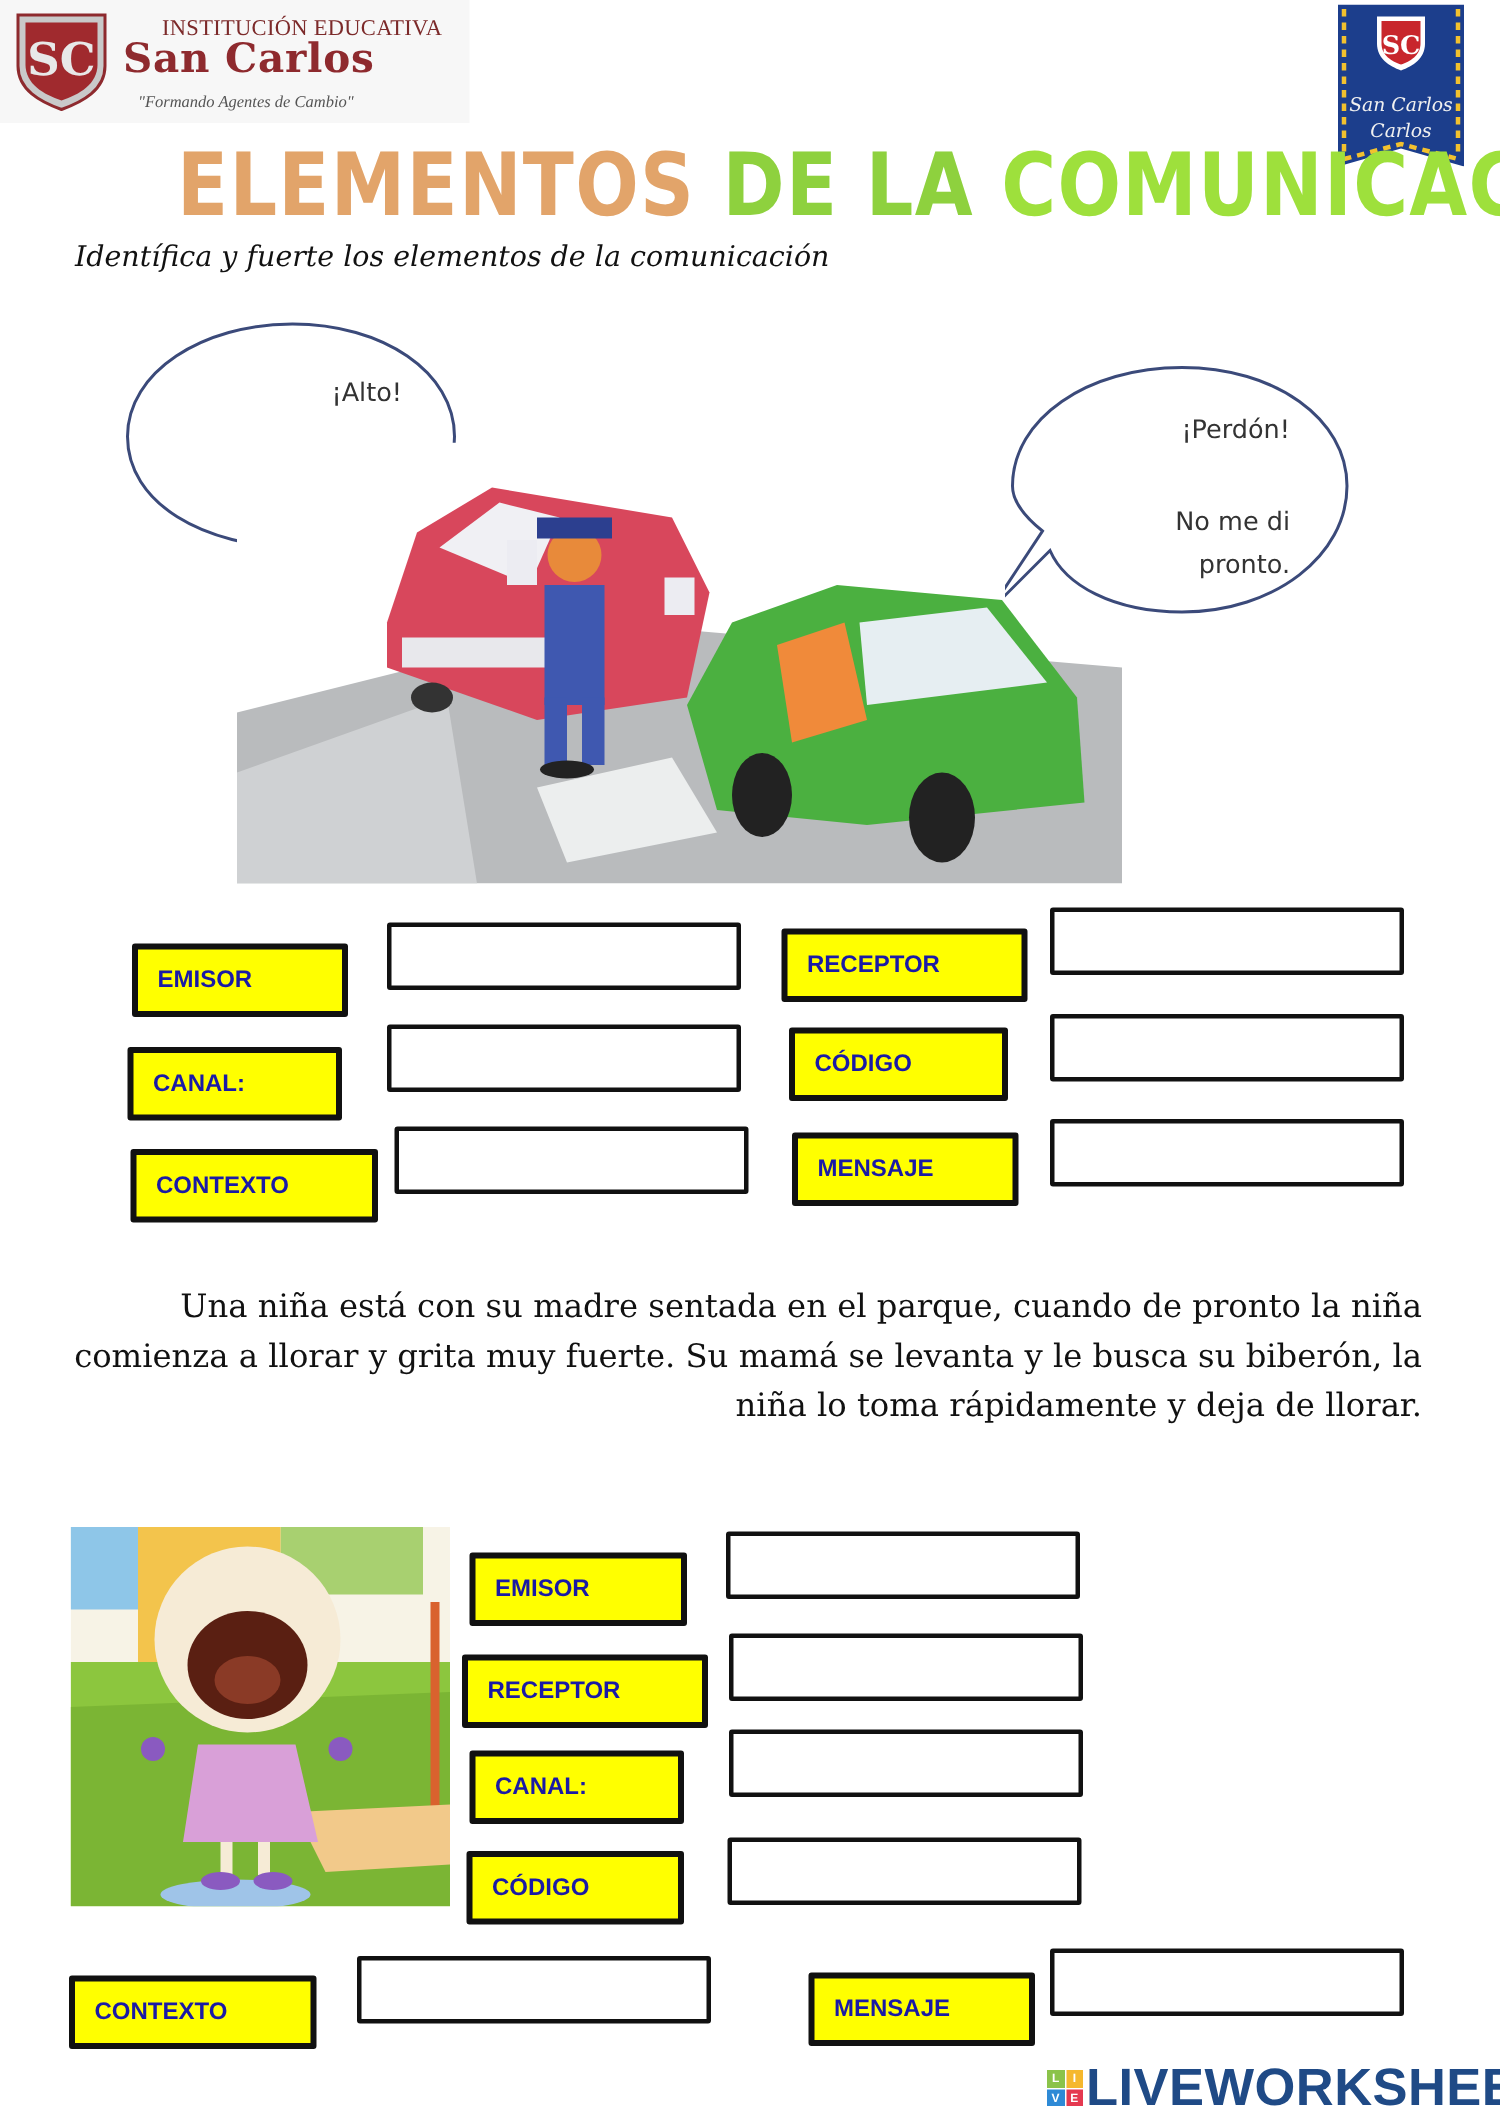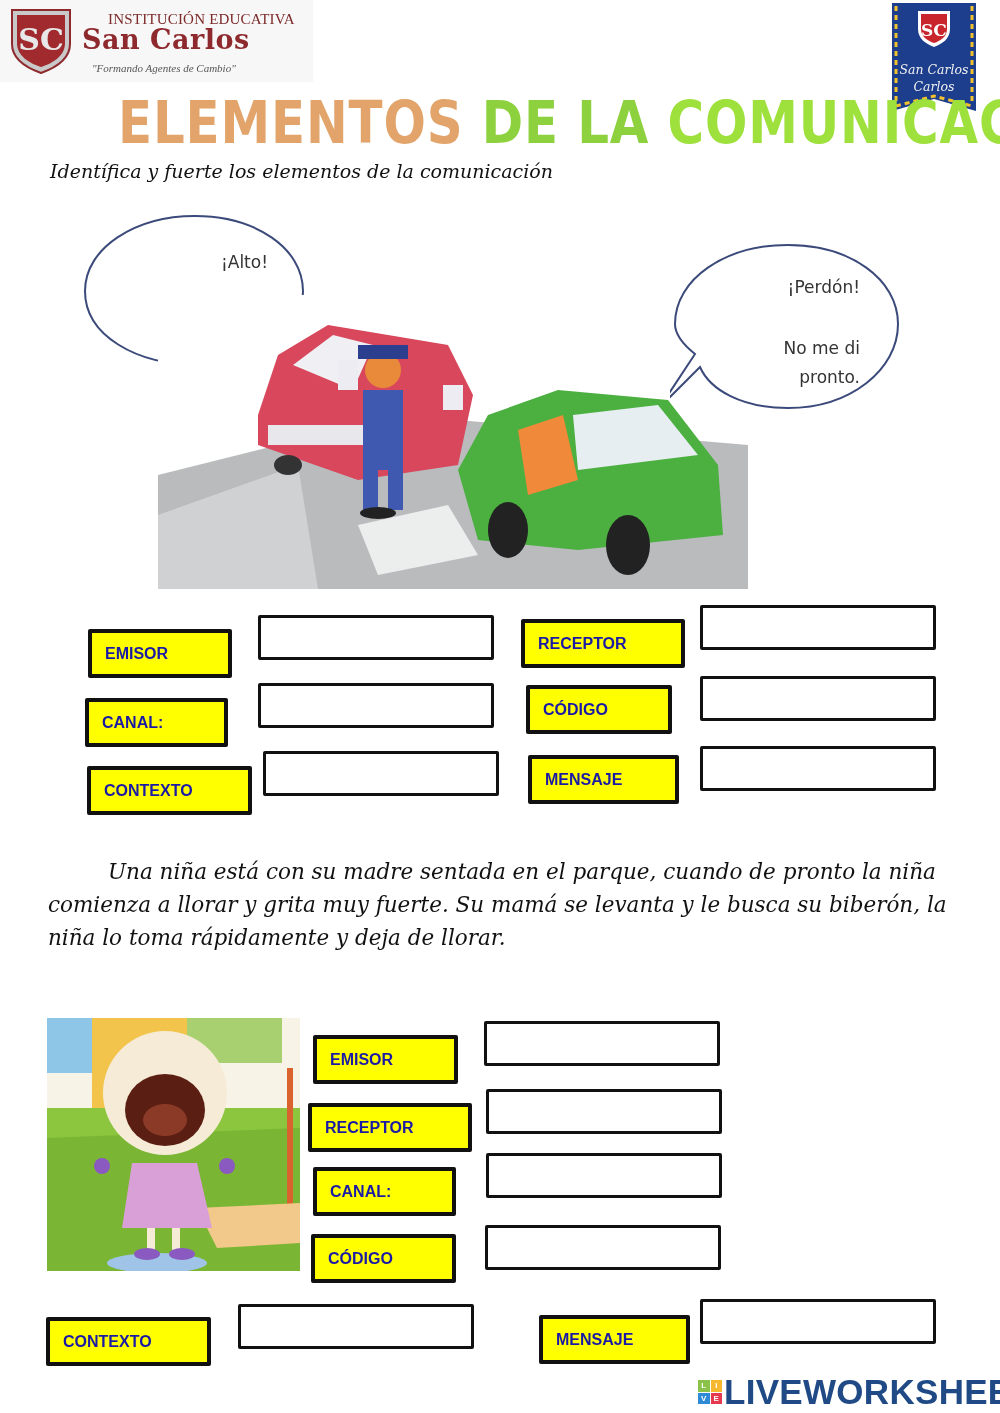--- a/index.html
+++ b/index.html
@@ -27,21 +27,21 @@
 
   
   .scene { left:158px; top:295px; width:590px; height:294px; }
   .bubble { position:absolute; }
   .bubble-text { position:absolute; font-family:"DejaVu Sans", sans-serif; font-size:17px; color:#333; text-align:right; line-height:29px; }
 
   
   .label { position:absolute; background:#ffff00; border:4px solid #111; box-sizing:border-box; border-radius:2px; color:#1a1aa6; font-family:"Liberation Sans", sans-serif; font-weight:bold; font-size:16px; display:flex; align-items:center; padding-left:13px;margin-top:15px; }
   .answer { position:absolute; background:#fff; border:3px solid #111; box-sizing:border-box; border-radius:2px; outline:none; font-family:"Liberation Sans", sans-serif; font-size:18px; padding:0 8px; }
 
-  .story { left:48px; top:855px; width:900px; font-family:"DejaVu Serif", serif; font-style:italic; font-size:21.5px; line-height:33px; color:#111; text-indent:60px; }
+  .story { left:48px; top:855px; width:900px; font-family:"DejaVu Serif", serif; font-size:21.5px; line-height:33px; color:#111; text-indent:60px;text-align:right; }
 
   .girl { left:47px; top:1018px; width:253px; height:253px; overflow:hidden; }
 
   .lw { left:698px; top:1377px; height:30px; display:flex; align-items:center; }
   .lw-icon { width:24px; height:24px; display:grid; grid-template-columns:1fr 1fr; grid-template-rows:1fr 1fr; gap:1px; margin-right:2px; }
   .lw-icon span { font-size:8px; font-weight:bold; color:#fff; display:flex; align-items:center; justify-content:center; font-family:"Liberation Sans", sans-serif; }
   .lw-text { font-family:"Liberation Sans", sans-serif; font-weight:bold; font-size:35px; color:#1f4a86; letter-spacing:0.3px; }
 </style>
 </head>
 <body>

